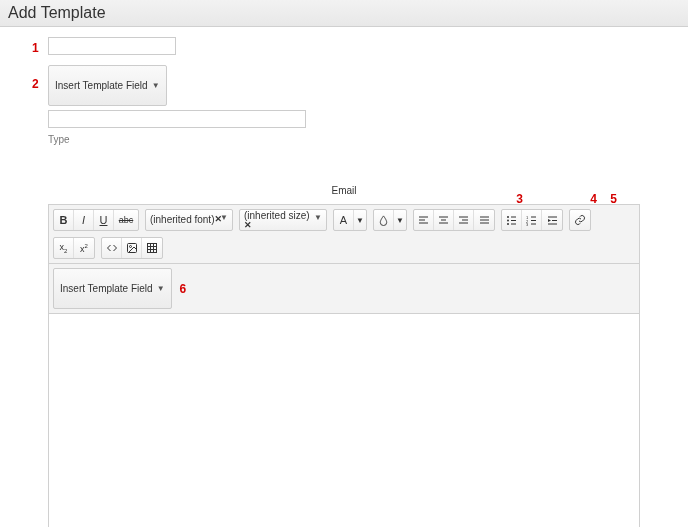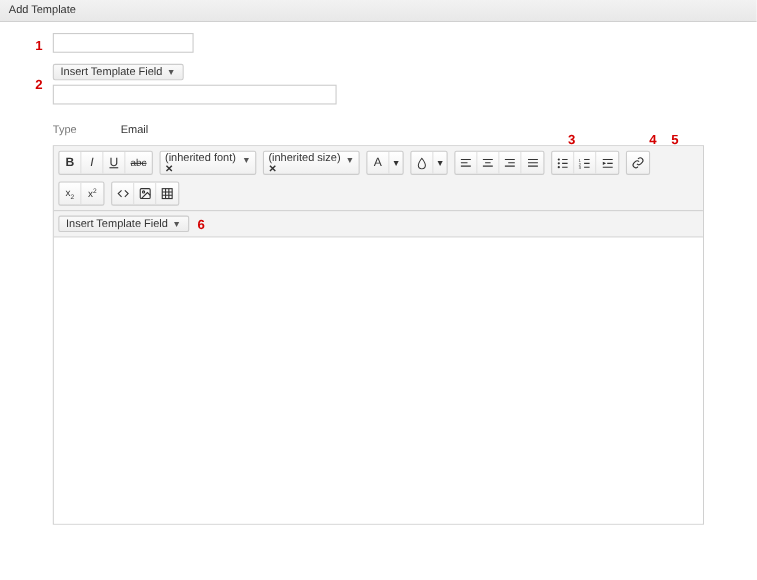--- a/index.html
+++ b/index.html
@@ -8,21 +8,21 @@
     font-family: Arial, Helvetica, sans-serif;
     font-size: 11px;
     color: #333;
     background: #fff;
     width: 688px;
   }
   .header {
     background: linear-gradient(#f2f2f2, #e8e8e8);
     border-bottom: 1px solid #d0d0d0;
     padding: 4px 8px;
-    font-size: 10px;
+    font-size: 16px;
     color: #333;
   }
   .form-area {
     padding: 10px 48px 10px 48px;
     position: relative;
   }
   .field-row {
     margin-bottom: 6px;
     position: relative;
   }
@@ -41,40 +41,41 @@
   }
   .name-input { width: 128px; }
   .subject-input { width: 258px; }
   .ddl-btn {
     display: inline-flex;
     align-items: center;
     gap: 4px;
     background: linear-gradient(#fafafa, #ececec);
     border: 1px solid #ccc;
     border-radius: 2px;
-    padding: 1px 6px;
+    padding: 14px 6px;
     font-size: 10px;
     color: #333;
     cursor: pointer;
     margin: 4px 0 4px 0;
     justify-content: center;
   }
   .ddl-btn .caret {
     font-size: 8px;
     color: #555;
   }
   .type-row {
     display: flex;
     gap: 40px;
     font-size: 10px;
     color: #777;
-    margin-top: 18px;
+    margin-top: 6px;
     margin-bottom: 8px;
-  }
-  .type-row .value { color: #333; }
+    flex-direction: column;
+  }
+  .type-row .value { color: #333; text-align: center; }
   .section-label {
     color: #777;
     font-size: 10px;
     margin-bottom: 4px;
   }
   .annot {
     position: absolute;
     color: #d40000;
     font-weight: bold;
     font-size: 12px;
@@ -199,21 +200,21 @@
           </div>
         <div class="tbtn">
             <span style="text-decoration:underline">U</span>
           </div>
         <div class="tbtn wide">
             <span style="text-decoration:line-through;font-size:9px">abc</span>
           </div>
       </div>
 
       <div class="ddl-combo" style="width:88px">
-        <div style="display:flex;flex-direction:column;line-height:1">
+        <div style="display:flex;flex-direction:row;line-height:1">
           <span class="lbl">(inherited font)</span>
           <span style="font-size:9px;font-weight:bold;color:#333">✕</span>
         </div>
         <span class="caret" style="position:absolute;right:4px;top:3px">▼</span>
       </div>
 
       <div class="ddl-combo" style="width:88px">
         <div style="display:flex;flex-direction:column;line-height:1">
           <span class="lbl">(inherited size)</span>
           <span style="font-size:9px;font-weight:bold;color:#333">✕</span>

